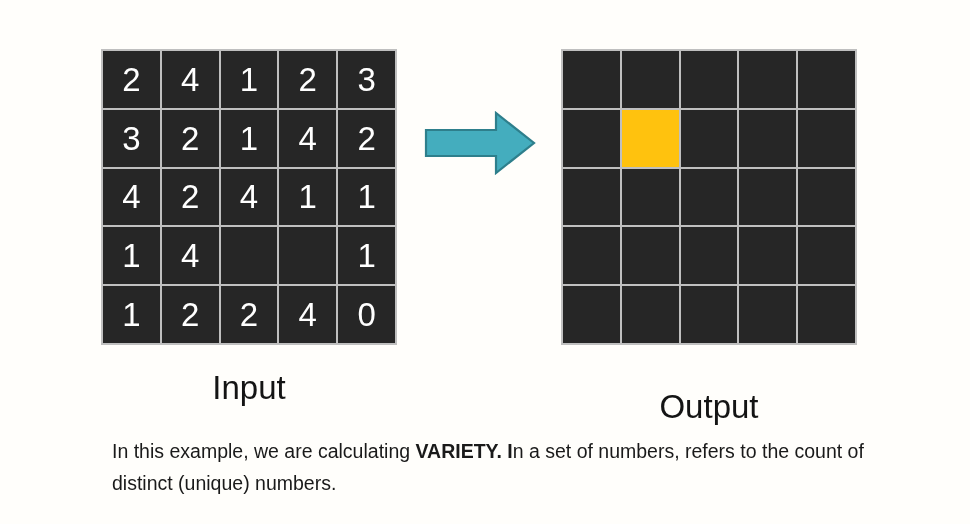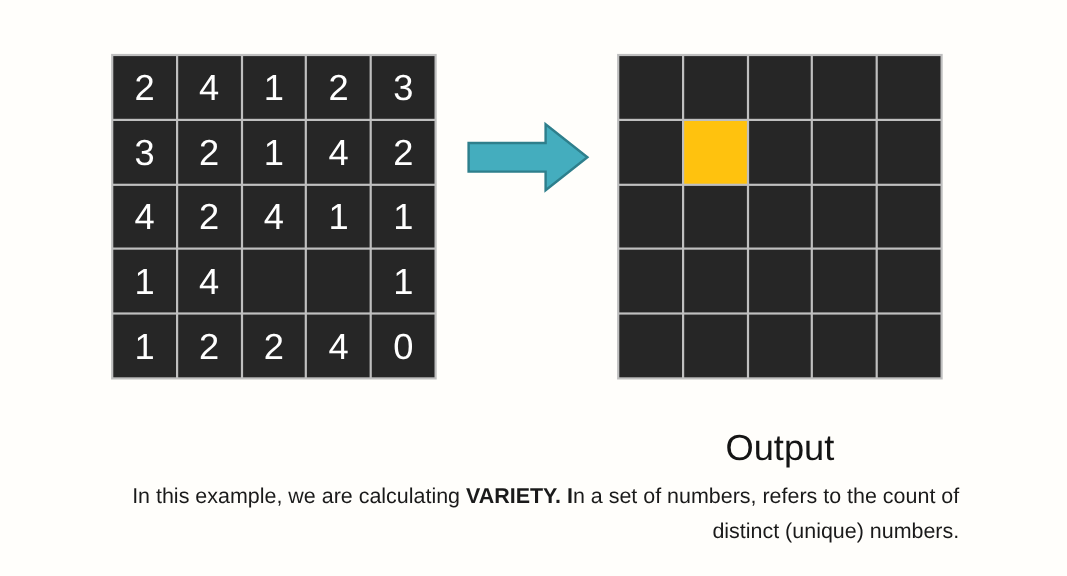--- a/index.html
+++ b/index.html
@@ -99,21 +99,20 @@
   #caption {
     position: absolute;
     left: 112px;
     top: 436px;
     width: 760px;
     font-family: "Liberation Sans", sans-serif;
     font-size: 19.5px;
     line-height: 1.62;
     color: #1a1a1a;
     font-weight: 400;
-    text-align: right;
   }
   #caption b, #caption .bold {
     font-weight: bold;
   }
 </style>
 </head>
 <body>
 
 <div id="stage">
 
@@ -172,20 +171,21 @@
       <div class="cell"></div>
       <div class="cell"></div>
       <div class="cell"></div>
       <div class="cell"></div>
       <div class="cell"></div>
       <div class="cell"></div>
       <div class="cell"></div>
       <div class="cell"></div>
     </div>
 
+  <div id="input-label" class="grid-label">Input</div>
 
   <div id="output-label" class="grid-label">Output</div>
 
   <div id="caption">
     <span>In this example, we are calculating </span><span class="bold">VARIETY. I</span><span>n a set of numbers, refers</span>
     <span>to the count of distinct (unique) numbers.</span>
   </div>
 
 </div>
 

